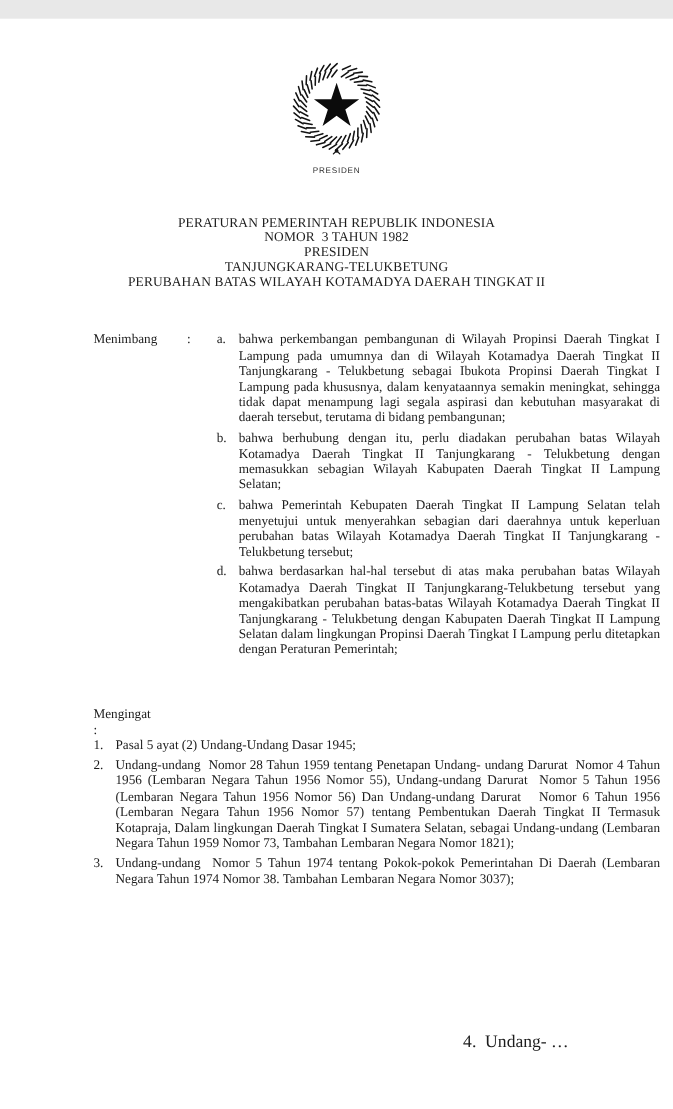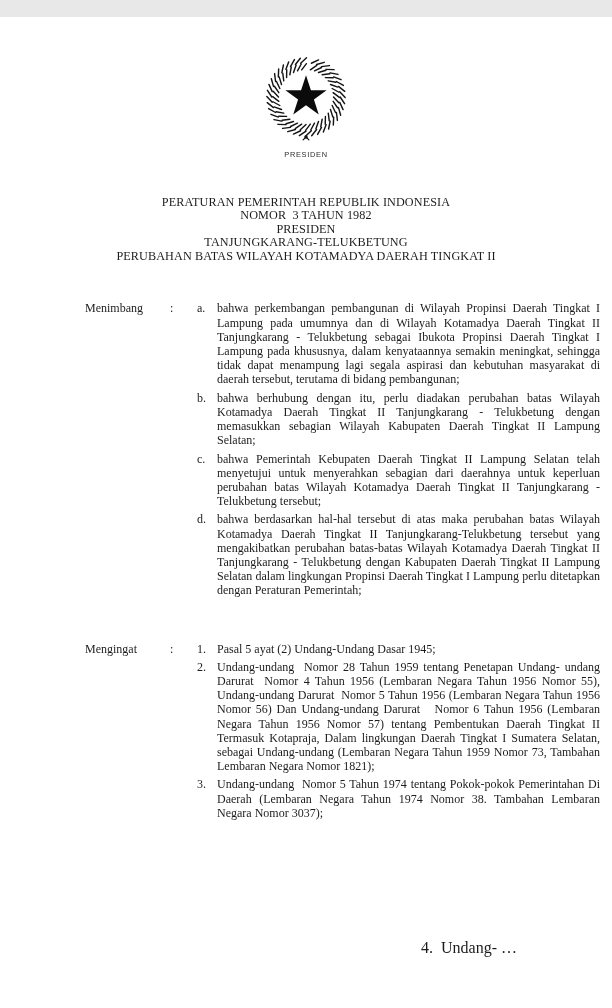--- a/index.html
+++ b/index.html
@@ -32,21 +32,21 @@
     font-size:12.2px;
     line-height:13.6px;
     letter-spacing:0.1px;
   }
   .salutation{
     margin-top:22px;
     text-align:center;
   }
   .section{display:flex;padding:0 12px 0 85px;}
   .sec-menimbang{margin-top:38px;}
-  .sec-mengingat{margin-top:44px;}
+  .sec-mengingat{margin-top:44px;flex-direction:column;}
   .sec-label{width:85px;flex:none;}
   .sec-colon{width:27px;flex:none;}
   .sec-items{flex:1;min-width:0;}
   .item{display:flex;}
   .item + .item{margin-top:4px;}
   .item .marker{width:20px;flex:none;}
   .item .text{flex:1;text-align:justify;text-justify:inter-word;}
   .catchword{
     position:absolute;
     top:924px;right:95px;

